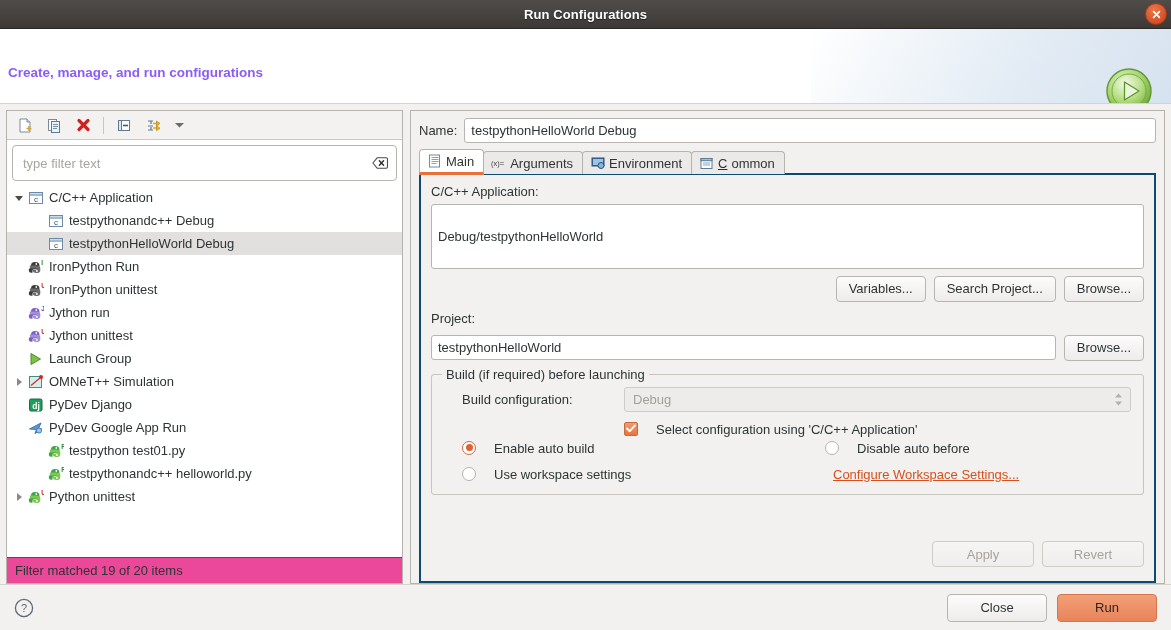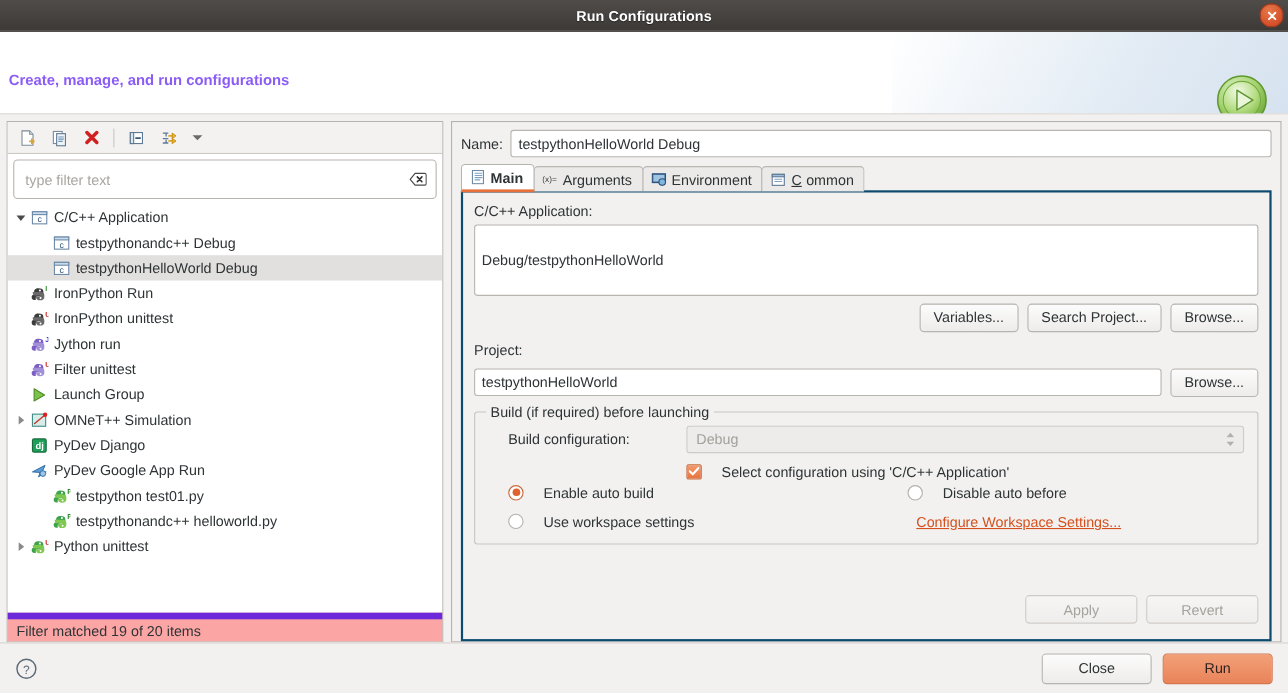--- a/index.html
+++ b/index.html
@@ -154,24 +154,24 @@
     width: 18px; flex: 0 0 18px;
     display: flex; align-items: center; justify-content: center;
     margin-right: 4px;
   }
   .tree-label { font-size: 13px; color: #2e3436; }
   .indent-1 { padding-left: 4px; }
   .indent-2 { padding-left: 24px; }
 
   .lp-status {
     flex: 0 0 26px;
-    border-top: 6px solid #6d28d9;
+    border-top: 1px solid #6d28d9;
     display: flex; align-items: center;
     padding-left: 8px;
-    background: #fca5a5;
+    background: #ec4899;
     font-size: 13px;
   }
 
   
   .right-pane {
     flex: 1 1 auto;
     display: flex; flex-direction: column;
     border: 1px solid #b6b2ae;
     background: #f2f1f0;
     min-height: 0;
@@ -216,21 +216,21 @@
     border-top-right-radius: 4px;
     background: #eceae8;
     margin-right: -1px;
     cursor: pointer;
     white-space: nowrap;
   }
   .tab.active {
     background: #ffffff;
     border-bottom: 3px solid #e8703a;
     height: 26px;
-    font-weight: bold;
+    font-weight: normal;
     z-index: 3;
     margin-bottom: -1px;
   }
   .tab-icon { width: 15px; height: 15px; flex: 0 0 15px; display: flex; align-items: center; justify-content: center; }
   .tabpanel {
     flex: 1 1 auto;
     border: 2px solid #0c4a6e;
     background: #f2f1f0;
     margin-top: -1px;
     padding: 9px 10px 8px 10px;
@@ -538,21 +538,21 @@
             <span class="tree-icon">
               <svg width="16" height="16" viewBox="0 0 16 16">
                 <path d="M7 3 C4 3 3 4.5 3 6.5 L3 8 L7.5 8 L7.5 9 L2.5 9 C1.3 9 0.8 10 0.8 11.3 C0.8 13 1.8 13.8 3.2 13.8 L4.5 13.8 L4.5 12 C4.5 10.7 5.3 10 6.6 10 L9.5 10 C10.6 10 11.4 9.2 11.4 8 L11.4 6 C11.4 4 10 3 7 3 Z" fill="#7b5fc4"></path>
                 <path d="M9.2 5 C9.2 5.5 8.8 5.9 8.3 5.9 C7.8 5.9 7.4 5.5 7.4 5 C7.4 4.5 7.8 4.1 8.3 4.1 C8.8 4.1 9.2 4.5 9.2 5 Z" fill="#ffffff"></path>
                 <path d="M5 8.2 C5 8.2 5 9 5 9 L8.5 9 C9.8 9 10.5 9.8 10.5 11 L10.5 12.6 C10.5 14 9 14.6 7.3 14.6 C5.3 14.6 4 13.9 4 12.3" fill="#a18fd8" opacity="0"></path>
                 <path d="M8.5 6.4 C11 6.4 12.3 7.5 12.3 9.3 L12.3 11.2 C12.3 13.1 11 14 8.4 14 C6 14 4.8 13 4.8 11.2 L4.8 10.4 L8.6 10.4 L8.6 9.6 L3.6 9.6 C2.4 9.6 1.8 8.7 1.8 7.3 L1.8 6.4 Z" fill="#a18fd8"></path>
                 <circle cx="8.9" cy="12" r="0.9" fill="#ffffff"></circle>
                 <text x="13.2" y="6" font-size="6.5" font-weight="bold" font-family="Liberation Sans, sans-serif" fill="#d02020">U</text>
               </svg>
             </span>
-            <span class="tree-label">Filter unittest</span>
+            <span class="tree-label">Jython unittest</span>
           </div>
           <div class="tree-row indent-1">
             <span class="twisty"></span>
             <span class="tree-icon">
               <svg width="16" height="16" viewBox="0 0 16 16">
                 <path d="M3 2.5 L12.5 8 L3 13.5 Z" fill="#7bc24a" stroke="#4e8c28" stroke-width="1" stroke-linejoin="round"></path>
               </svg>
             </span>
             <span class="tree-label">Launch Group</span>
           </div>

